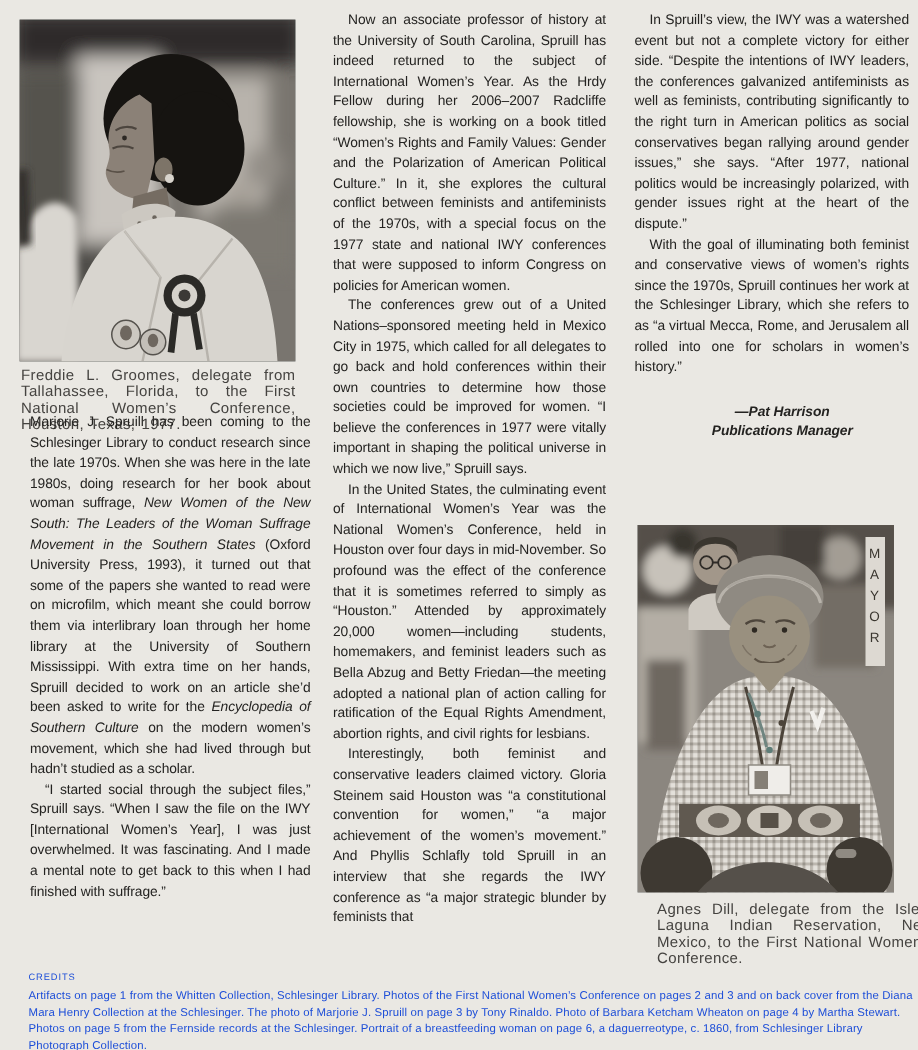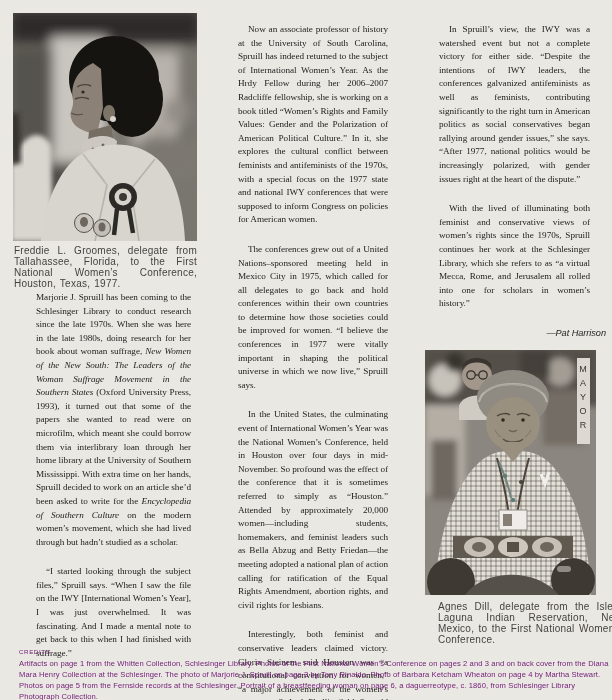--- a/index.html
+++ b/index.html
@@ -18,30 +18,30 @@
     position:absolute;font-size:10px;line-height:10.9px;color:#454340;
     text-align:justify;letter-spacing:.25px;word-spacing:1px;
   }
   #caption-groomes{left:14px;top:246px;width:183px;}
   #caption-dill{left:438px;top:602px;width:184px;}
   
   .col{
     position:absolute;font-size:9.2px;line-height:13.6px;letter-spacing:-.05px;
     text-align:justify;
   }
-  .col p{margin:16px;font-family:Liberation Serif, serif;}
+  .col p{margin:0;}
   .col p.ind{text-indent:10px;}
   .it{font-style:italic;}
   #col1-text{left:20px;top:275px;width:187px;}
   #col2-text{left:222px;top:7px;width:182px;}
   #col3-text{left:423px;top:7px;width:183px;}
-  .byline{margin-top:16px;margin-left:14px;font-style:italic;text-align:right;}
+  .byline{margin-top:16px;margin-left:14px;font-style:italic;text-align:center;font-weight:bold;}
   .byline div{margin:0;}
   
-  .credits{position:absolute;left:19px;top:648px;width:590px;color:#701a75;text-align:left;}
+  .credits{position:absolute;left:19px;top:648px;width:590px;color:#1d4ed8;text-align:left;}
   .credits-label{font-size:6.2px;letter-spacing:.6px;margin-bottom:2.5px;}
   .credits-text{font-size:7.6px;line-height:11px;letter-spacing:.1px;}
 </style>
 </head>
 <body>
 
 <div class="page">
 
   <figure class="photo" id="photo-groomes">
     <svg viewBox="0 0 184 228" preserveAspectRatio="none">
@@ -106,35 +106,36 @@
       <circle cx="71" cy="210" r="9.5" fill="#ccc8c1" stroke="#55524d" stroke-width="1"></circle>
       <ellipse cx="71" cy="209" rx="4" ry="5" fill="#6e675f"></ellipse>
       <circle cx="89" cy="215" r="8.5" fill="#c3bfb8" stroke="#55524d" stroke-width="1"></circle>
       <ellipse cx="89" cy="214" rx="3.5" ry="4.5" fill="#6e675f"></ellipse>
     </svg>
   </figure>
   <figcaption class="caption" id="caption-groomes">Freddie L. Groomes, delegate from Tallahassee, Florida, to the First National Women’s Conference, Houston, Texas, 1977.</figcaption>
 
   <div class="col" id="col1-text">
     <p><span>Marjorie J. Spruill has been coming to the Schlesinger Library to conduct research since the late 1970s. When she was here in the late 1980s, doing research for her book about woman suffrage, </span><span class="it">New Women of the New South: The Leaders of the Woman Suffrage Movement in the Southern States</span><span> (Oxford University Press, 1993), it turned out that some of the papers she wanted to read were on microfilm, which meant she could borrow them via interlibrary loan through her home library at the University of Southern Mississippi. With extra time on her hands, Spruill decided to work on an article she’d been asked to write for the </span><span class="it">Encyclopedia of Southern Culture</span><span> on the modern women’s movement, which she had lived through but hadn’t studied as a scholar.</span></p>
-    <p class="ind">“I started looking through the subject files,” Spruill says. “When I saw the file on the IWY [International Women’s Year], I was just overwhelmed. It was fascinating. And I made a mental note to get back to this when I had finished with suffrage.”</p>
+    <p class="ind">“I started social through the subject files,” Spruill says. “When I saw the file on the IWY [International Women’s Year], I was just overwhelmed. It was fascinating. And I made a mental note to get back to this when I had finished with suffrage.”</p>
   </div>
 
   <div class="col" id="col2-text">
     <p class="ind">Now an associate professor of history at the University of South Carolina, Spruill has indeed returned to the subject of International Women’s Year. As the Hrdy Fellow during her 2006–2007 Radcliffe fellowship, she is working on a book titled “Women’s Rights and Family Values: Gender and the Polarization of American Political Culture.” In it, she explores the cultural conflict between feminists and antifeminists of the 1970s, with a special focus on the 1977 state and national IWY conferences that were supposed to inform Congress on policies for American women.</p>
     <p class="ind">The conferences grew out of a United Nations–sponsored meeting held in Mexico City in 1975, which called for all delegates to go back and hold conferences within their own countries to determine how those societies could be improved for women. “I believe the conferences in 1977 were vitally important in shaping the political universe in which we now live,” Spruill says.</p>
     <p class="ind">In the United States, the culminating event of International Women’s Year was the National Women’s Conference, held in Houston over four days in mid-November. So profound was the effect of the conference that it is sometimes referred to simply as “Houston.” Attended by approximately 20,000 women—including students, homemakers, and feminist leaders such as Bella Abzug and Betty Friedan—the meeting adopted a national plan of action calling for ratification of the Equal Rights Amendment, abortion rights, and civil rights for lesbians.</p>
     <p class="ind">Interestingly, both feminist and conservative leaders claimed victory. Gloria Steinem said Houston was “a constitutional convention for women,” “a major achievement of the women’s movement.” And Phyllis Schlafly told Spruill in an interview that she regards the IWY conference as “a major strategic blunder by feminists that</p>
   </div>
 
   <div class="col" id="col3-text">
     <p class="ind">In Spruill’s view, the IWY was a watershed event but not a complete victory for either side. “Despite the intentions of IWY leaders, the conferences galvanized antifeminists as well as feminists, contributing significantly to the right turn in American politics as social conservatives began rallying around gender issues,” she says. “After 1977, national politics would be increasingly polarized, with gender issues right at the heart of the dispute.”</p>
-    <p class="ind">With the lived of illuminating both feminist and conservative views of women’s rights since the 1970s, Spruill continues her work at the Schlesinger Library, which she refers to as “a virtual Mecca, Rome, and Jerusalem all rolled into one for scholars in women’s history.”</p>
+    <p class="ind">With the goal of illuminating both feminist and conservative views of women’s rights since the 1970s, Spruill continues her work at the Schlesinger Library, which she refers to as “a virtual Mecca, Rome, and Jerusalem all rolled into one for scholars in women’s history.”</p>
     <div class="byline">
       <div>—Pat Harrison</div>
+      <div>Publications Manager</div>
     </div>
   </div>
 
   <figure class="photo" id="photo-dill">
     <svg viewBox="0 0 171 245" preserveAspectRatio="none">
       <defs>
         <filter id="b3" x="-30%" y="-30%" width="160%" height="160%">
             <feGaussianBlur stdDeviation="3"></feGaussianBlur>
           </filter>
         <pattern id="gingham" width="5" height="5" patternUnits="userSpaceOnUse">

